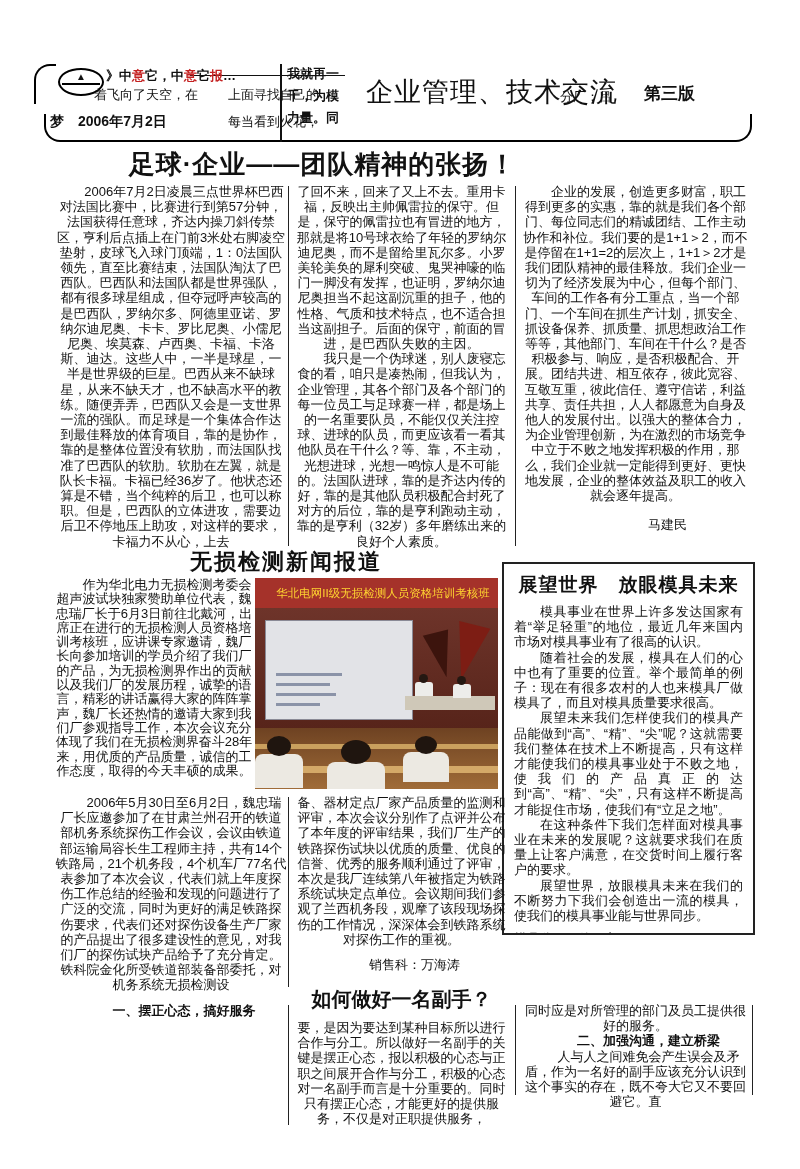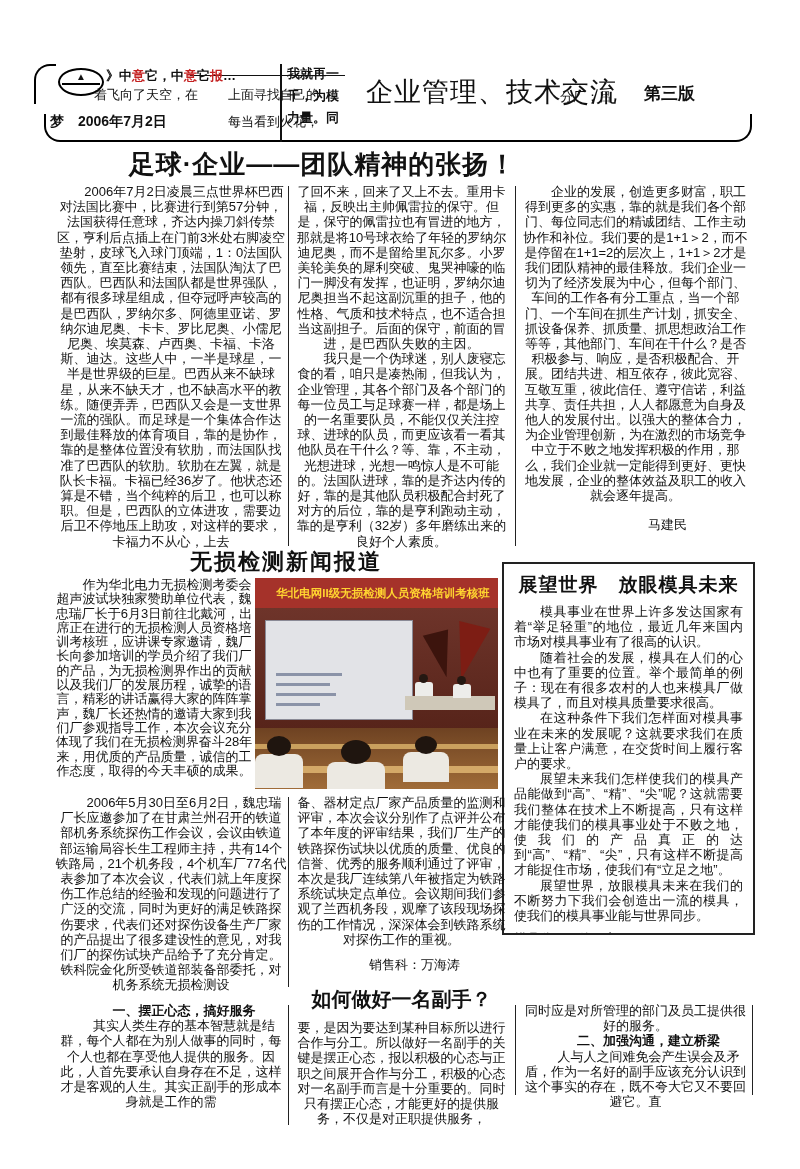--- a/index.html
+++ b/index.html
@@ -56,21 +56,21 @@
   .headline2{position:absolute;left:55px;top:547px;width:462px;text-align:center;
              font-size:22px;font-weight:bold;letter-spacing:2px;}
   #a2intro{left:55px;top:578px;width:198px;height:212px;font-size:13px;line-height:14.3px;}
   #a2c1{left:55px;top:795px;width:232px;height:198px;}
   #a2c2{left:293px;top:795px;width:217px;height:198px;}
   .sig2{text-indent:0;text-align:center;margin-top:10px;}
 
   
   .photo{position:absolute;left:255px;top:578px;width:243px;height:211px;overflow:hidden;background:#3a1a12;}
   .photo-banner{position:absolute;left:0;top:0;width:100%;height:38px;background:var(--banner_bg);
-                color:var(--banner_text);font-size:11.5px;font-weight:bold;text-align:center;
+                color:var(--banner_text);font-size:11.5px;font-weight:normal;text-align:center;
                 line-height:30px;white-space:nowrap;overflow:hidden;padding-left:13px;}
   .photo-wall{position:absolute;left:0;top:30px;width:100%;height:120px;
               background:linear-gradient(var(--wall),var(--wall_dark));}
   .screen{position:absolute;left:10px;top:12px;width:148px;height:100px;background:var(--screen);
           border:1px solid #8a8a96;}
   .screen i{position:absolute;left:10px;height:3px;background:#8b93a8;display:block;}
   .screen i:nth-child(1){top:52px;width:66px;}
   .screen i:nth-child(2){top:62px;width:54px;}
   .screen i:nth-child(3){top:72px;width:60px;}
   .screen i:nth-child(4){top:82px;width:44px;}
@@ -185,39 +185,38 @@
       <div class="aud au1"></div>
       <div class="aud au2"></div>
       <div class="aud au3"></div>
     </div>
   </div>
 
   <div class="box">
     <h2>展望世界　放眼模具未来</h2>
     <p>模具事业在世界上许多发达国家有着“举足轻重”的地位，最近几年来国内市场对模具事业有了很高的认识。</p>
     <p>随着社会的发展，模具在人们的心中也有了重要的位置。举个最简单的例子：现在有很多农村的人也来模具厂做模具了，而且对模具质量要求很高。</p>
+    <p>展望未来我们怎样使我们的模具产品能做到“高”、“精”、“尖”呢？这就需要我们整体在技术上不断提高，只有这样才能使我们的模具事业处于不败之地，使我们的产品真正的达到“高”、“精”、“尖”，只有这样不断提高才能捉住市场，使我们有“立足之地”。</p>
     <p>在这种条件下我们怎样面对模具事业在未来的发展呢？这就要求我们在质量上让客户满意，在交货时间上履行客户的要求。</p>
-    <p>展望未来我们怎样使我们的模具产品能做到“高”、“精”、“尖”呢？这就需要我们整体在技术上不断提高，只有这样才能使我们的模具事业处于不败之地，使我们的产品真正的达到“高”、“精”、“尖”，只有这样不断提高才能捉住市场，使我们有“立足之地”。</p>
     <p>展望世界，放眼模具未来在我们的不断努力下我们会创造出一流的模具，使我们的模具事业能与世界同步。</p>
     <p class="sig3">模具分厂：徐玉宁</p>
   </div>
 
   <div class="col" id="a2c1">
     <p>2006年5月30日至6月2日，魏忠瑞厂长应邀参加了在甘肃兰州召开的铁道部机务系统探伤工作会议，会议由铁道部运输局容长生工程师主持，共有14个铁路局，21个机务段，4个机车厂77名代表参加了本次会议，代表们就上年度探伤工作总结的经验和发现的问题进行了广泛的交流，同时为更好的满足铁路探伤要求，代表们还对探伤设备生产厂家的产品提出了很多建设性的意见，对我们厂的探伤试块产品给予了充分肯定。铁科院金化所受铁道部装备部委托，对机务系统无损检测设</p>
   </div>
   <div class="vdiv" style="left:288px;top:797px;height:190px;"></div>
   <div class="col" id="a2c2">
     <p class="noindent">备、器材定点厂家产品质量的监测和评审，本次会议分别作了点评并公布了本年度的评审结果，我们厂生产的铁路探伤试块以优质的质量、优良的信誉、优秀的服务顺利通过了评审，本次是我厂连续第八年被指定为铁路系统试块定点单位。会议期间我们参观了兰西机务段，观摩了该段现场探伤的工作情况，深深体会到铁路系统对探伤工作的重视。</p>
     <p class="sig2">销售科：万海涛</p>
   </div>
 
   <div class="headline4">如何做好一名副手？</div>
   <div class="col" id="a4c1">
     <p class="sec-head">一、摆正心态，搞好服务</p>
-    <p>其实人类生存的基本智慧就是结群，每个人都在为别人做事的同时，每个人也都在享受他人提供的服务。因此，人首先要承认自身存在不足，这样才是客观的人生。其实正副手的形成本身就是工作的需</p>
   </div>
   <div class="vdiv" style="left:288px;top:1005px;height:120px;"></div>
   <div class="col" id="a4c2">
     <p class="noindent">要，是因为要达到某种目标所以进行合作与分工。所以做好一名副手的关键是摆正心态，报以积极的心态与正职之间展开合作与分工，积极的心态对一名副手而言是十分重要的。同时只有摆正心态，才能更好的提供服务，不仅是对正职提供服务，</p>
   </div>
   <div class="vdiv" style="left:515px;top:1005px;height:90px;"></div>
   <div class="col" id="a4c3">
     <p class="noindent">同时应是对所管理的部门及员工提供很好的服务。</p>
     <p class="sec-head">二、加强沟通，建立桥梁</p>
     <p>人与人之间难免会产生误会及矛盾，作为一名好的副手应该充分认识到这个事实的存在，既不夸大它又不要回避它。直</p>

